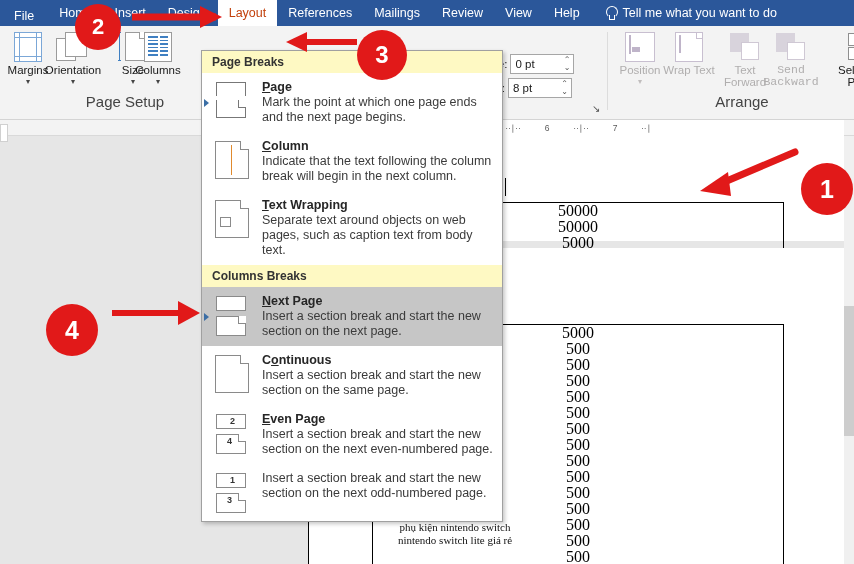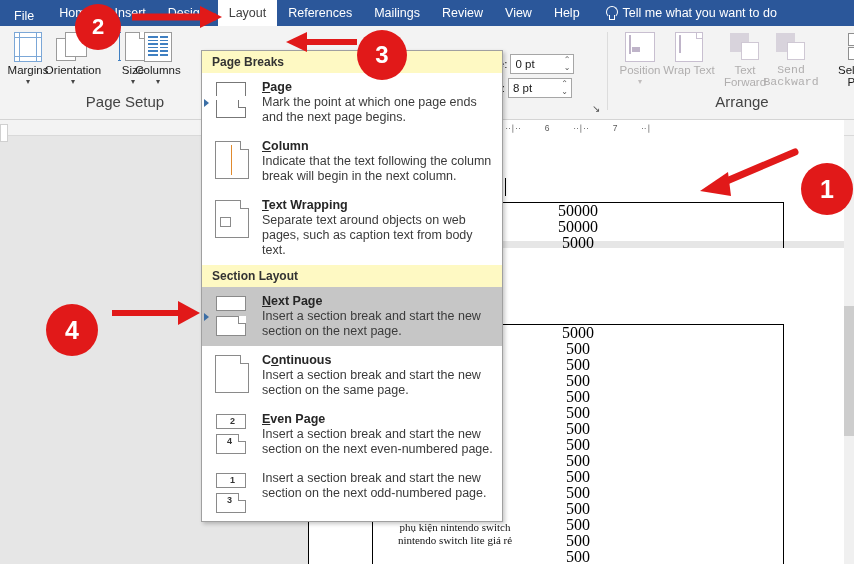--- a/index.html
+++ b/index.html
@@ -15,21 +15,21 @@
   .tabbar {
     position: absolute; left: 0; top: 0; width: 854px; height: 26px;
     background: #2b579a; display: flex; align-items: stretch;
   }
   .tab {
     display: flex; align-items: center; padding: 0 11px;
     color: #ffffff; font-size: 12.5px; white-space: nowrap; cursor: default;
   }
   .tab.file { padding: 16px 14px; justify-content: flex-end; }
   .tab.active {
-    background: #ffffff; color: #404040;
+    background: #ffffff; color: #c2410c;
   }
   .tellme {
     display: flex; align-items: center; gap: 6px;
     padding: 0 8px 0 14px; color: #ffffff; font-size: 12.5px; white-space: nowrap;
   }
   .bulb { width: 12px; height: 15px; position: relative; }
   .bulb::before {
     content: ""; position: absolute; left: 1px; top: 0;
     width: 10px; height: 10px; border: 1.3px solid #fff; border-radius: 50%;
     border-bottom-color: transparent;
@@ -520,21 +520,21 @@
           <span class="l" style="margin-top:6px;"></span><span class="l"></span>
         </span>
       </span>
       <span class="mi-tx">
         <span class="mi-title" style="display:block;"><span class="u">T</span><span>ext Wrapping</span></span>
         <span class="mi-desc" style="display:block;">Separate text around objects on web pages, such as caption text from body text.</span>
       </span>
     </div>
 
     <div class="menu-header">
-      <span>Section Layout</span>
+      <span>Columns Breaks</span>
     </div>
 
     <div class="menu-item selected">
       <span class="mi-marker"></span>
       <span class="mi-ic">
         <span class="m-sec">
           <span class="a"><span class="l"></span><span class="l"></span><span class="l"></span></span>
           <span class="b"><span class="l lo"></span><span class="l lo"></span><span class="l lo"></span><span class="l lo"></span></span>
           <span class="fold"></span>
         </span>

